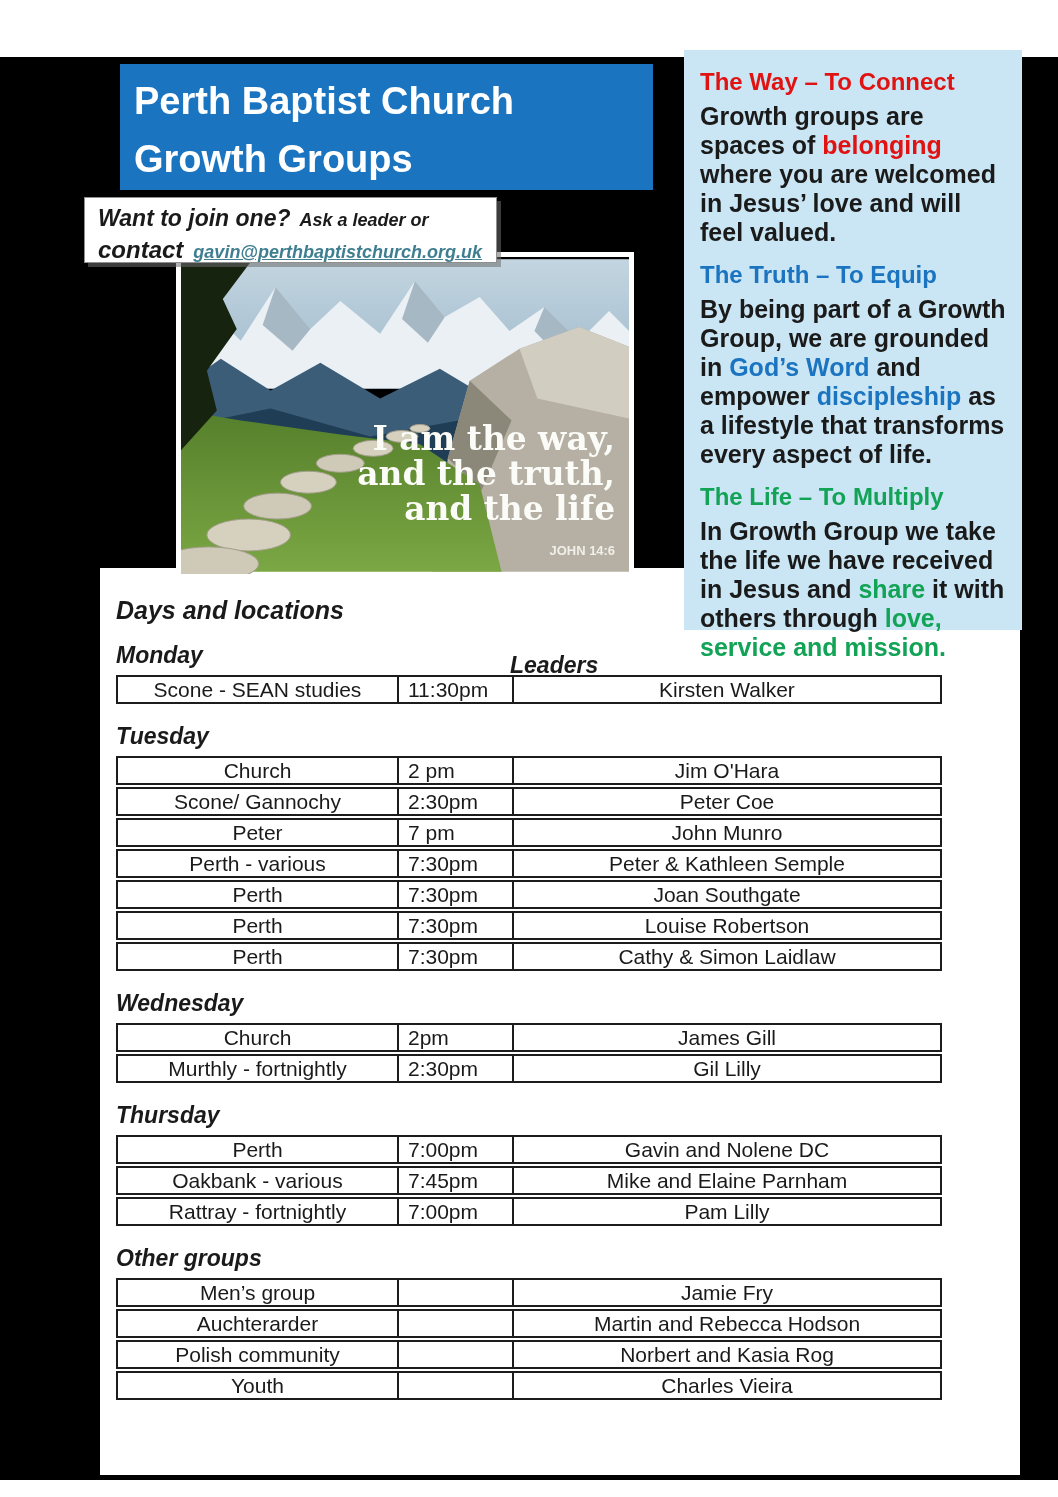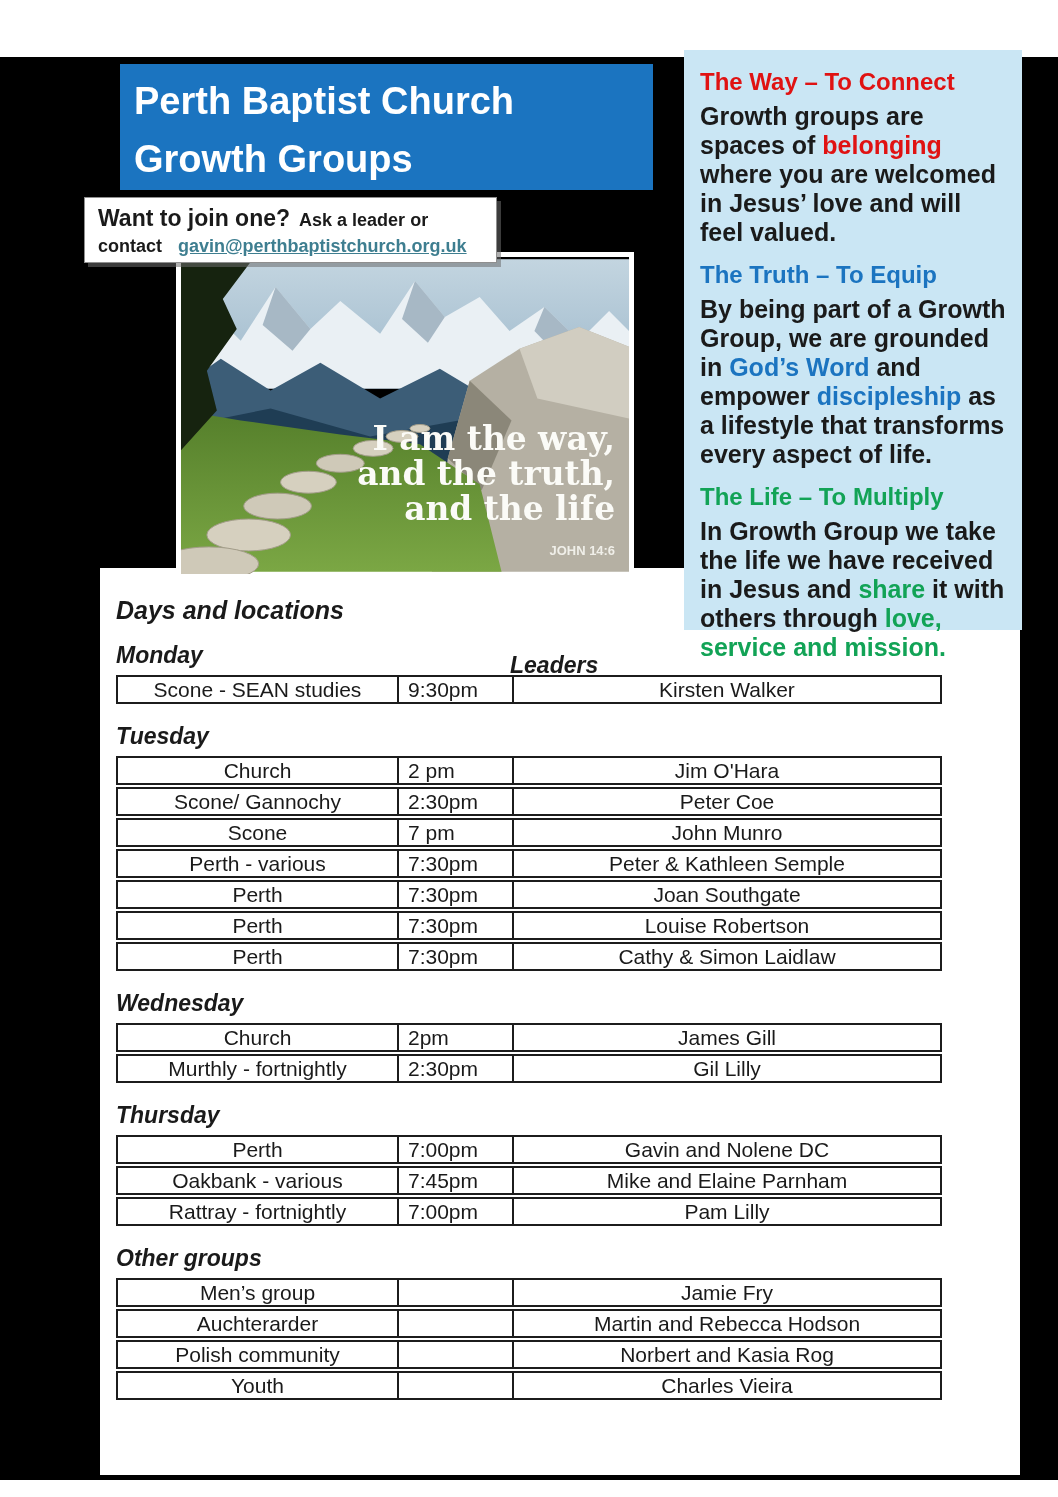--- a/index.html
+++ b/index.html
@@ -14,26 +14,26 @@
   .title-box{
     position:absolute;left:84px;top:64px;width:533px;height:126px;
     background:var(--header_blue);color:#fff;font-weight:bold;font-size:38px;
     padding:8px 0 0 14px;box-sizing:border-box;line-height:58px;margin-left:36px;
   }
 
   
   .contact-box{
     position:absolute;left:84px;top:197px;width:413px;height:66px;background:#fff;
     border:1px solid #8f8f8f;box-shadow:4px 4px 0 rgba(110,110,110,.55);
-    padding:7px 0 0 13px;box-sizing:border-box;z-index:3;
+    padding:7px 0 0 13px;box-sizing:border-box;z-index:3;font-style:italic;
   }
   .contact-box .q{font-size:23px;font-weight:bold;}
   .contact-box .ask{font-size:18px;font-weight:bold;margin-left:9px;}
   .contact-box .row2{margin-top:4px;}
-  .contact-box .clabel{font-size:18px;font-weight:bold;margin-right:16px;}
+  .contact-box .clabel{font-size:24px;font-weight:bold;margin-right:10px;}
   .contact-box .email{font-size:18px;font-weight:bold;color:var(--email_teal);text-decoration:underline;cursor:pointer;}
 
   
   .hero{position:absolute;left:176px;top:252px;width:448px;height:317px;border:5px solid #fff;z-index:2;}
   .hero svg{display:block;}
 
   
   .sidebar{
     position:absolute;left:684px;top:50px;width:338px;height:580px;background:var(--sidebar_bg);
     padding:14px 16px;box-sizing:border-box;z-index:2;
@@ -136,40 +136,40 @@
   </aside>
 
   <main class="panel">
     <h1>Days and locations</h1>
     <div id="days">
         <section class="day">
           <div class="day-head"><span>Monday</span><span class="leaders">Leaders</span></div>
           <div class="g-table">
             <div class="t-row">
               <div class="cell c1">Scone - SEAN studies</div>
-              <div class="cell c2">9:30pm</div>
+              <div class="cell c2">11:30pm</div>
               <div class="cell c3">Kirsten Walker</div>
             </div>
           </div>
         </section>
         <section class="day">
           <div class="day-head"><span>Tuesday</span></div>
           <div class="g-table">
             <div class="t-row">
               <div class="cell c1">Church</div>
               <div class="cell c2">2 pm</div>
               <div class="cell c3">Jim O'Hara</div>
             </div>
             <div class="t-row">
               <div class="cell c1">Scone/ Gannochy</div>
               <div class="cell c2">2:30pm</div>
               <div class="cell c3">Peter Coe</div>
             </div>
             <div class="t-row">
-              <div class="cell c1">Scone</div>
+              <div class="cell c1">Peter</div>
               <div class="cell c2">7 pm</div>
               <div class="cell c3">John Munro</div>
             </div>
             <div class="t-row">
               <div class="cell c1">Perth - various</div>
               <div class="cell c2">7:30pm</div>
               <div class="cell c3">Peter &amp; Kathleen Semple</div>
             </div>
             <div class="t-row">
               <div class="cell c1">Perth</div>

